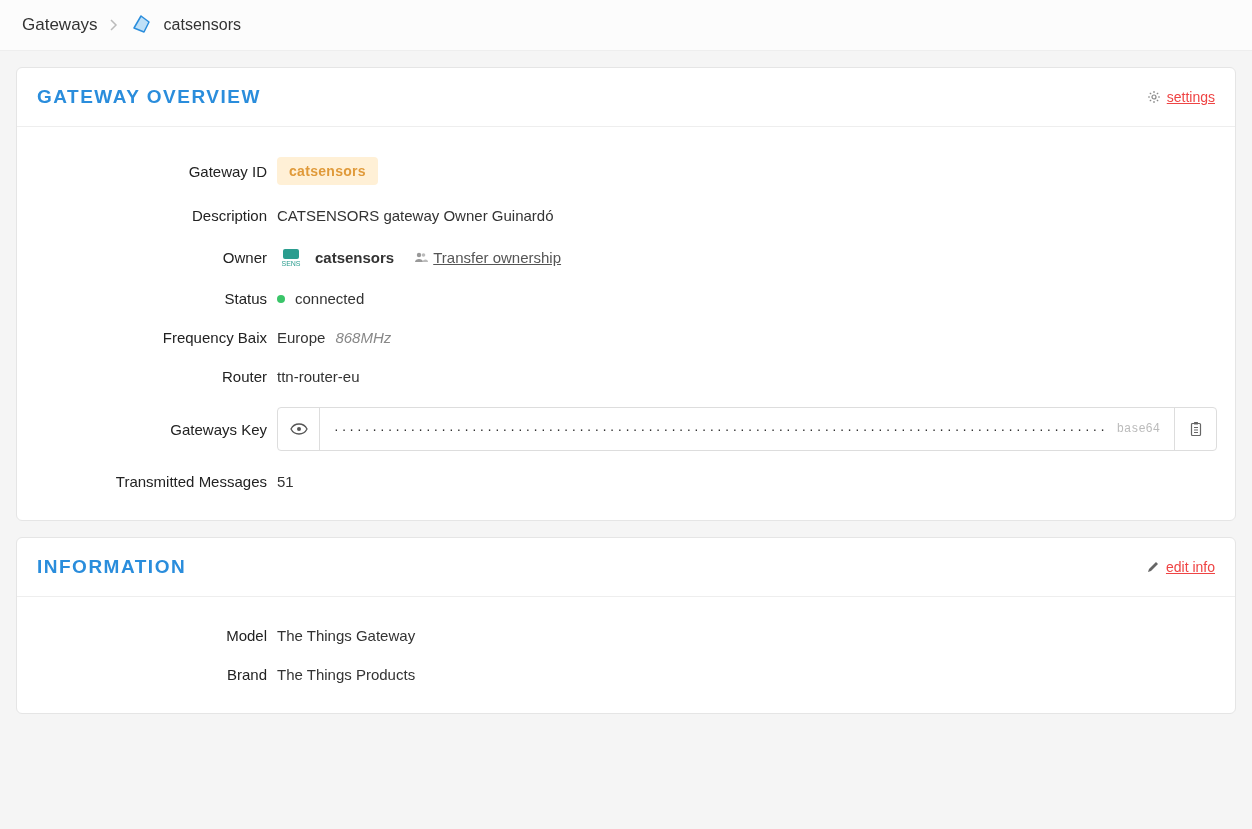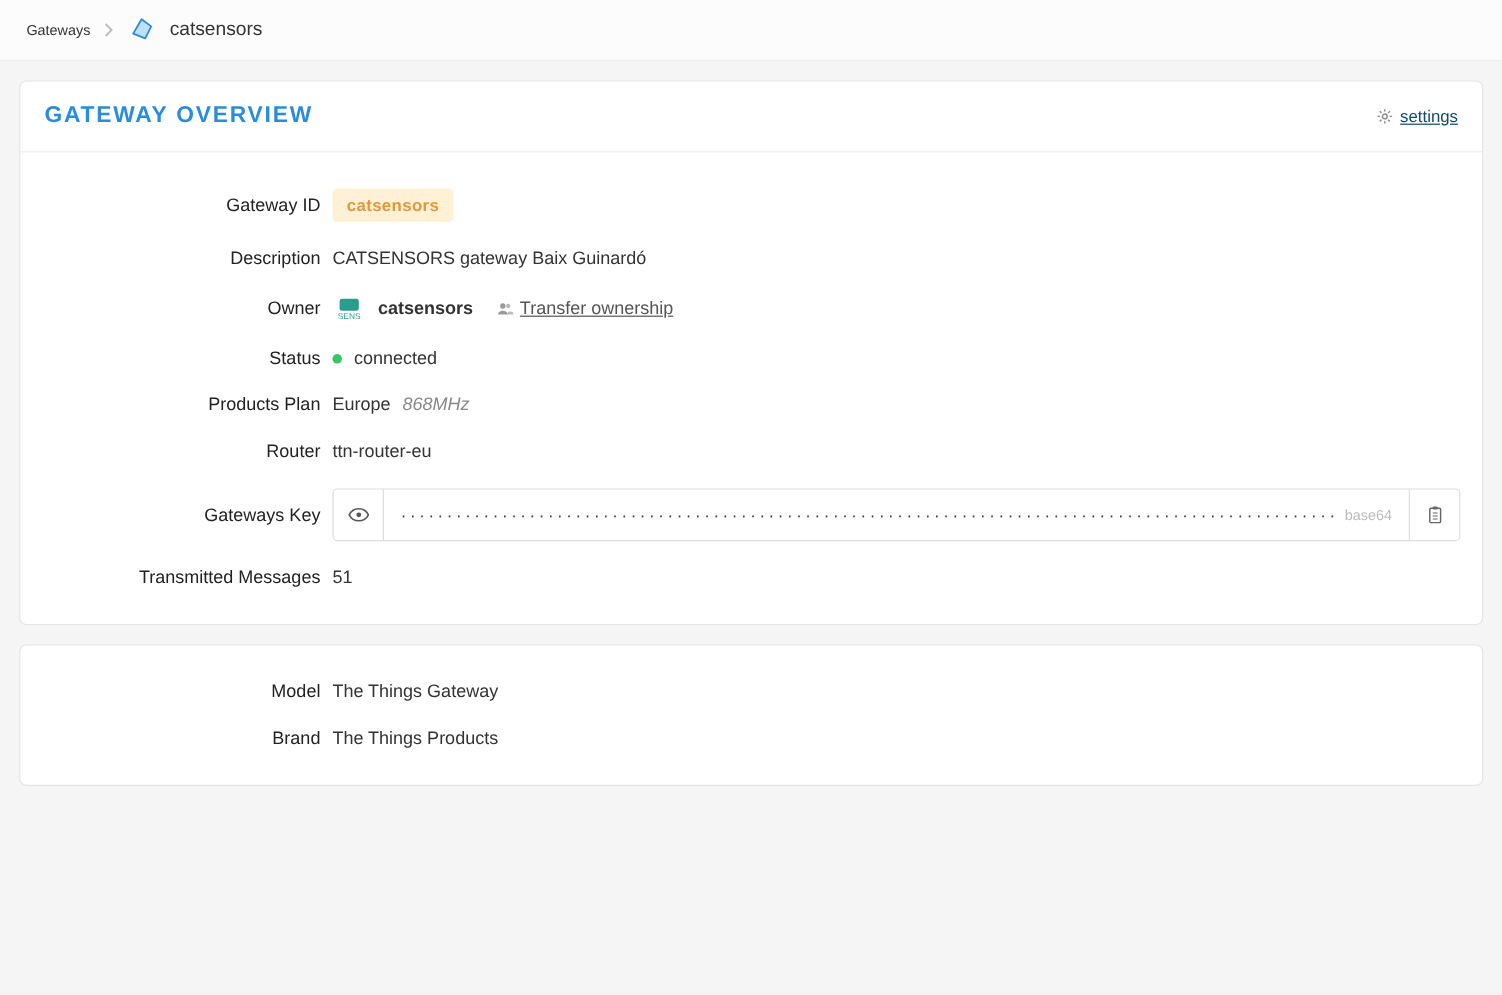--- a/index.html
+++ b/index.html
@@ -11,21 +11,21 @@
     font-size: 15px;
   }
   .breadcrumb {
     background: #fcfcfc;
     padding: 14px 22px;
     display: flex;
     align-items: center;
     gap: 12px;
     border-bottom: 1px solid #eee;
   }
-  .breadcrumb a { color: #333; text-decoration: none; font-size: 12px; font-weight: 500; }
+  .breadcrumb a { color: #333; text-decoration: none; font-size: 17px; font-weight: 500; }
   .breadcrumb-sep { color: #bbb; font-size: 14px; }
   .breadcrumb-current { color: #333; font-size: 16px; }
   .gw-icon { display: inline-flex; }
   .card {
     background: #fff;
     border: 1px solid #e5e5e5;
     border-radius: 6px;
     margin: 16px;
   }
   .card-header {
@@ -42,21 +42,21 @@
     letter-spacing: 1.5px;
     text-transform: uppercase;
   }
   .card-action {
     display: flex;
     align-items: center;
     gap: 6px;
     color: #666;
     font-size: 14px;
   }
-  .card-action a { color: #0c4a6e; text-decoration: underline; }
+  .card-action a { color: #ef4444; text-decoration: underline; }
   .card-body { padding: 30px 20px; }
   .row {
     display: flex;
     align-items: center;
     margin-bottom: 22px;
   }
   .row:last-child { margin-bottom: 0; }
   .label {
     width: 240px;
     flex: 0 0 240px;
@@ -138,20 +138,21 @@
     letter-spacing: 3px;
     color: #333;
     font-size: 14px;
     flex: 1;
     overflow: hidden;
   }
   .key-enc {
     color: #bbb;
     font-size: 12px;
     margin-left: 8px;
+    font-family: Liberation Mono, monospace;
   }
   .key-copy {
     width: 42px;
     display: flex;
     align-items: center;
     justify-content: center;
     border-left: 1px solid #ddd;
     color: #666;
     cursor: pointer;
   }
@@ -193,21 +194,21 @@
 
     <div class="row">
       <div class="label">Gateway ID</div>
       <div class="value">
         <span class="badge">catsensors</span>
       </div>
     </div>
 
     <div class="row">
       <div class="label">Description</div>
-      <div class="value">CATSENSORS gateway Baix Guinardó</div>
+      <div class="value">CATSENSORS gateway Owner Guinardó</div>
     </div>
 
     <div class="row">
       <div class="label">Owner</div>
       <div class="value">
         <span class="avatar">
           <svg width="28" height="22" viewBox="0 0 28 22">
               <rect x="6" y="3" width="16" height="10" rx="2" fill="#2a9d8f"></rect>
               <text x="14" y="20" font-size="7" text-anchor="middle" fill="#2a9d8f">SENS</text>
             </svg>
@@ -229,21 +230,21 @@
 
     <div class="row">
       <div class="label">Status</div>
       <div class="value">
         <span class="status-dot"></span>
         <span>connected</span>
       </div>
     </div>
 
     <div class="row">
-      <div class="label">Products Plan</div>
+      <div class="label">Frequency Baix</div>
       <div class="value">
         <span>Europe</span>
         <span class="italic-muted">868MHz</span>
       </div>
     </div>
 
     <div class="row">
       <div class="label">Router</div>
       <div class="value">ttn-router-eu</div>
     </div>
@@ -283,20 +284,31 @@
 
     <div class="row">
       <div class="label">Transmitted Messages</div>
       <div class="value">51</div>
     </div>
 
   </div>
 </div>
 
 <div class="card">
+  <div class="card-header">
+    <div class="card-title">INFORMATION</div>
+    <div class="card-action">
+      <span>
+        <svg width="14" height="14" viewBox="0 0 14 14">
+            <path d="M2 12l1-3 7-7 2 2-7 7-3 1z" fill="#666"></path>
+          </svg>
+      </span>
+      <a href="#">edit info</a>
+    </div>
+  </div>
   <div class="card-body">
 
     <div class="row">
       <div class="label">Model</div>
       <div class="value">The Things Gateway</div>
     </div>
 
     <div class="row">
       <div class="label">Brand</div>
       <div class="value">The Things Products</div>

